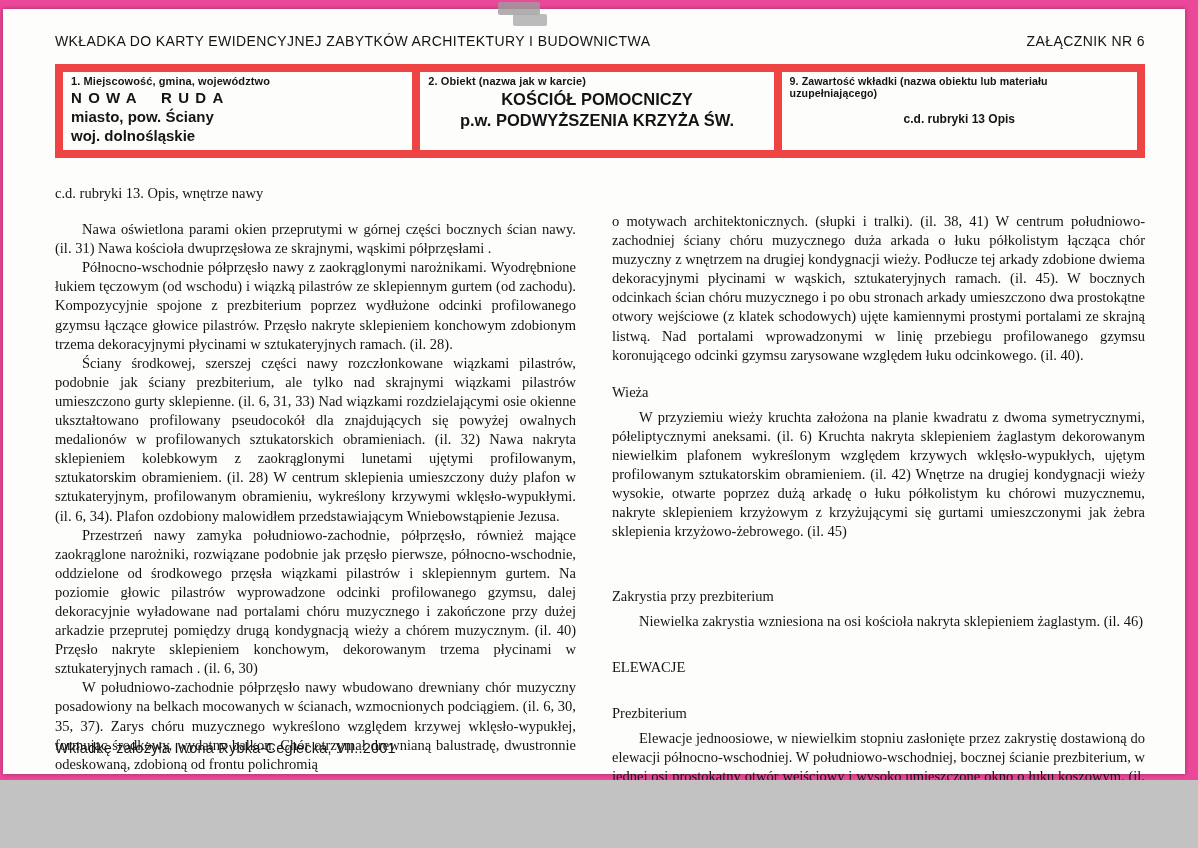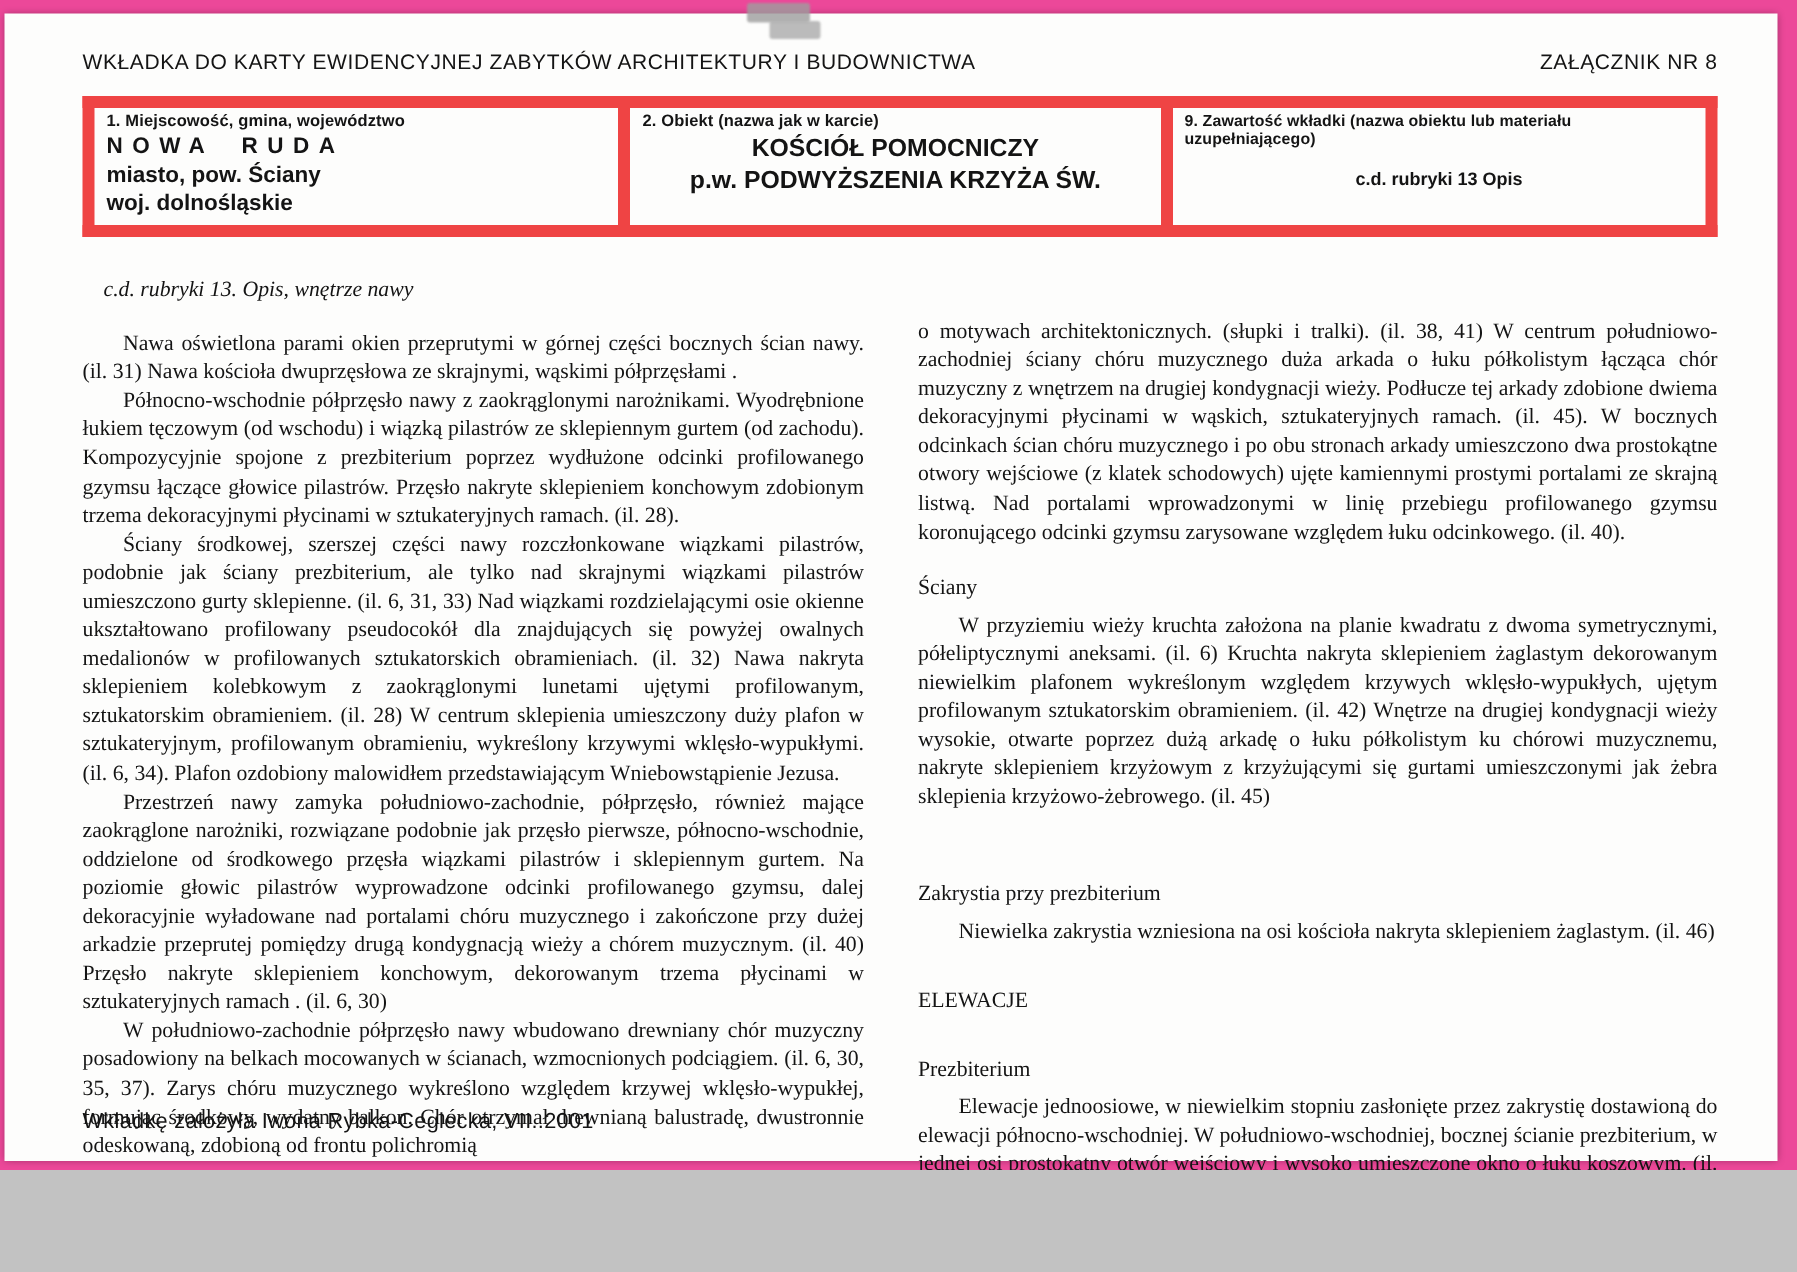--- a/index.html
+++ b/index.html
@@ -93,23 +93,22 @@
     gap: 36px;
     padding: 0 40px 0 52px;
     margin-top: 26px;
     font-size: 14.5px;
     line-height: 19.1px;
     text-align: justify;
   }
   .col-left  { width: 521px; flex: 0 0 auto; }
   .col-right { flex: 1 1 auto; padding-top: 28px; }
   .col-heading {
-    font-style: italic;
     text-align: left;
-    margin: 0 0 17px 14px;
+    margin: 0 0 17px 0;
   }
   p.body-par { margin: 0; text-indent: 27px; }
   p.noindent { margin: 0; text-indent: 0; }
   .subheading {
     text-align: left;
     margin: 18px 0 6px 0;
   }
   .subheading.big-gap  { margin-top: 45px; }
   .subheading.caps-gap { margin-top: 27px; }
 
@@ -126,21 +125,21 @@
 <body>
 
 <div class="scan">
   <div class="artifact a1"></div>
   <div class="artifact a2"></div>
 
   <div class="paper">
 
     <div class="doc-header">
       <div>WKŁADKA DO KARTY EWIDENCYJNEJ ZABYTKÓW ARCHITEKTURY I BUDOWNICTWA</div>
-      <div>ZAŁĄCZNIK NR 8</div>
+      <div>ZAŁĄCZNIK NR 6</div>
     </div>
 
     <table class="info-table">
       <tbody>
           <tr>
         <td class="cell-location">
           <div class="cell-label">1. Miejscowość, gmina, województwo</div>
           <div class="loc-name">NOWA RUDA</div>
           <div class="loc-line">miasto, pow. Ściany</div>
           <div class="loc-line">woj. dolnośląskie</div>
@@ -164,21 +163,21 @@
         <p class="col-heading">c.d. rubryki 13. Opis, wnętrze nawy</p>
         <p class="body-par">Nawa oświetlona parami okien przeprutymi w górnej części bocznych ścian nawy. (il. 31) Nawa kościoła dwuprzęsłowa ze skrajnymi, wąskimi półprzęsłami .</p>
         <p class="body-par">Północno-wschodnie półprzęsło nawy z zaokrąglonymi narożnikami. Wyodrębnione łukiem tęczowym (od wschodu) i wiązką pilastrów ze sklepiennym gurtem (od zachodu). Kompozycyjnie spojone z prezbiterium poprzez wydłużone odcinki profilowanego gzymsu łączące głowice pilastrów. Przęsło nakryte sklepieniem konchowym zdobionym trzema dekoracyjnymi płycinami w sztukateryjnych ramach. (il. 28).</p>
         <p class="body-par">Ściany środkowej, szerszej części nawy rozczłonkowane wiązkami pilastrów, podobnie jak ściany prezbiterium, ale tylko nad skrajnymi wiązkami pilastrów umieszczono gurty sklepienne. (il. 6, 31, 33) Nad wiązkami rozdzielającymi osie okienne ukształtowano profilowany pseudocokół dla znajdujących się powyżej owalnych medalionów w profilowanych sztukatorskich obramieniach. (il. 32) Nawa nakryta sklepieniem kolebkowym z zaokrąglonymi lunetami ujętymi profilowanym, sztukatorskim obramieniem. (il. 28) W centrum sklepienia umieszczony duży plafon w sztukateryjnym, profilowanym obramieniu, wykreślony krzywymi wklęsło-wypukłymi. (il. 6, 34). Plafon ozdobiony malowidłem przedstawiającym Wniebowstąpienie Jezusa.</p>
         <p class="body-par">Przestrzeń nawy zamyka południowo-zachodnie, półprzęsło, również mające zaokrąglone narożniki, rozwiązane podobnie jak przęsło pierwsze, północno-wschodnie, oddzielone od środkowego przęsła wiązkami pilastrów i sklepiennym gurtem. Na poziomie głowic pilastrów wyprowadzone odcinki profilowanego gzymsu, dalej dekoracyjnie wyładowane nad portalami chóru muzycznego i zakończone przy dużej arkadzie przeprutej pomiędzy drugą kondygnacją wieży a chórem muzycznym. (il. 40) Przęsło nakryte sklepieniem konchowym, dekorowanym trzema płycinami w sztukateryjnych ramach . (il. 6, 30)</p>
         <p class="body-par">W południowo-zachodnie półprzęsło nawy wbudowano drewniany chór muzyczny posadowiony na belkach mocowanych w ścianach, wzmocnionych podciągiem. (il. 6, 30, 35, 37). Zarys chóru muzycznego wykreślono względem krzywej wklęsło-wypukłej, formując środkowy, wydatny balkon. Chór otrzymał drewnianą balustradę, dwustronnie odeskowaną, zdobioną od frontu polichromią</p>
       </div>
 
       <div class="col-right">
         <p class="noindent">o motywach architektonicznych. (słupki i tralki). (il. 38, 41) W centrum południowo-zachodniej ściany chóru muzycznego duża arkada o łuku półkolistym łącząca chór muzyczny z wnętrzem na drugiej kondygnacji wieży. Podłucze tej arkady zdobione dwiema dekoracyjnymi płycinami w wąskich, sztukateryjnych ramach. (il. 45). W bocznych odcinkach ścian chóru muzycznego i po obu stronach arkady umieszczono dwa prostokątne otwory wejściowe (z klatek schodowych) ujęte kamiennymi prostymi portalami ze skrajną listwą. Nad portalami wprowadzonymi w linię przebiegu profilowanego gzymsu koronującego odcinki gzymsu zarysowane względem łuku odcinkowego. (il. 40).</p>
-        <p class="subheading">Ściany</p>
+        <p class="subheading">Wieża</p>
         <p class="body-par">W przyziemiu wieży kruchta założona na planie kwadratu z dwoma symetrycznymi, półeliptycznymi aneksami. (il. 6) Kruchta nakryta sklepieniem żaglastym dekorowanym niewielkim plafonem wykreślonym względem krzywych wklęsło-wypukłych, ujętym profilowanym sztukatorskim obramieniem. (il. 42) Wnętrze na drugiej kondygnacji wieży wysokie, otwarte poprzez dużą arkadę o łuku półkolistym ku chórowi muzycznemu, nakryte sklepieniem krzyżowym z krzyżującymi się gurtami umieszczonymi jak żebra sklepienia krzyżowo-żebrowego. (il. 45)</p>
         <p class="subheading big-gap">Zakrystia przy prezbiterium</p>
         <p class="body-par">Niewielka zakrystia wzniesiona na osi kościoła nakryta sklepieniem żaglastym. (il. 46)</p>
         <p class="subheading caps-gap">ELEWACJE</p>
         <p class="subheading caps-gap">Prezbiterium</p>
         <p class="body-par">Elewacje jednoosiowe, w niewielkim stopniu zasłonięte przez zakrystię dostawioną do elewacji północno-wschodniej. W południowo-wschodniej, bocznej ścianie prezbiterium, w jednej osi prostokątny otwór wejściowy i wysoko umieszczone okno o łuku koszowym. (il. 15) W drugiej północno-zachodniej, bocznej ścianie prezbiterium jedynie okno o łuku koszowym. Podobne okno w osi północno-wschodniej, środkowej ściany zamknięcia prezbiterium, tylko mniejsze.</p>
       </div>
 
     </div>
 

